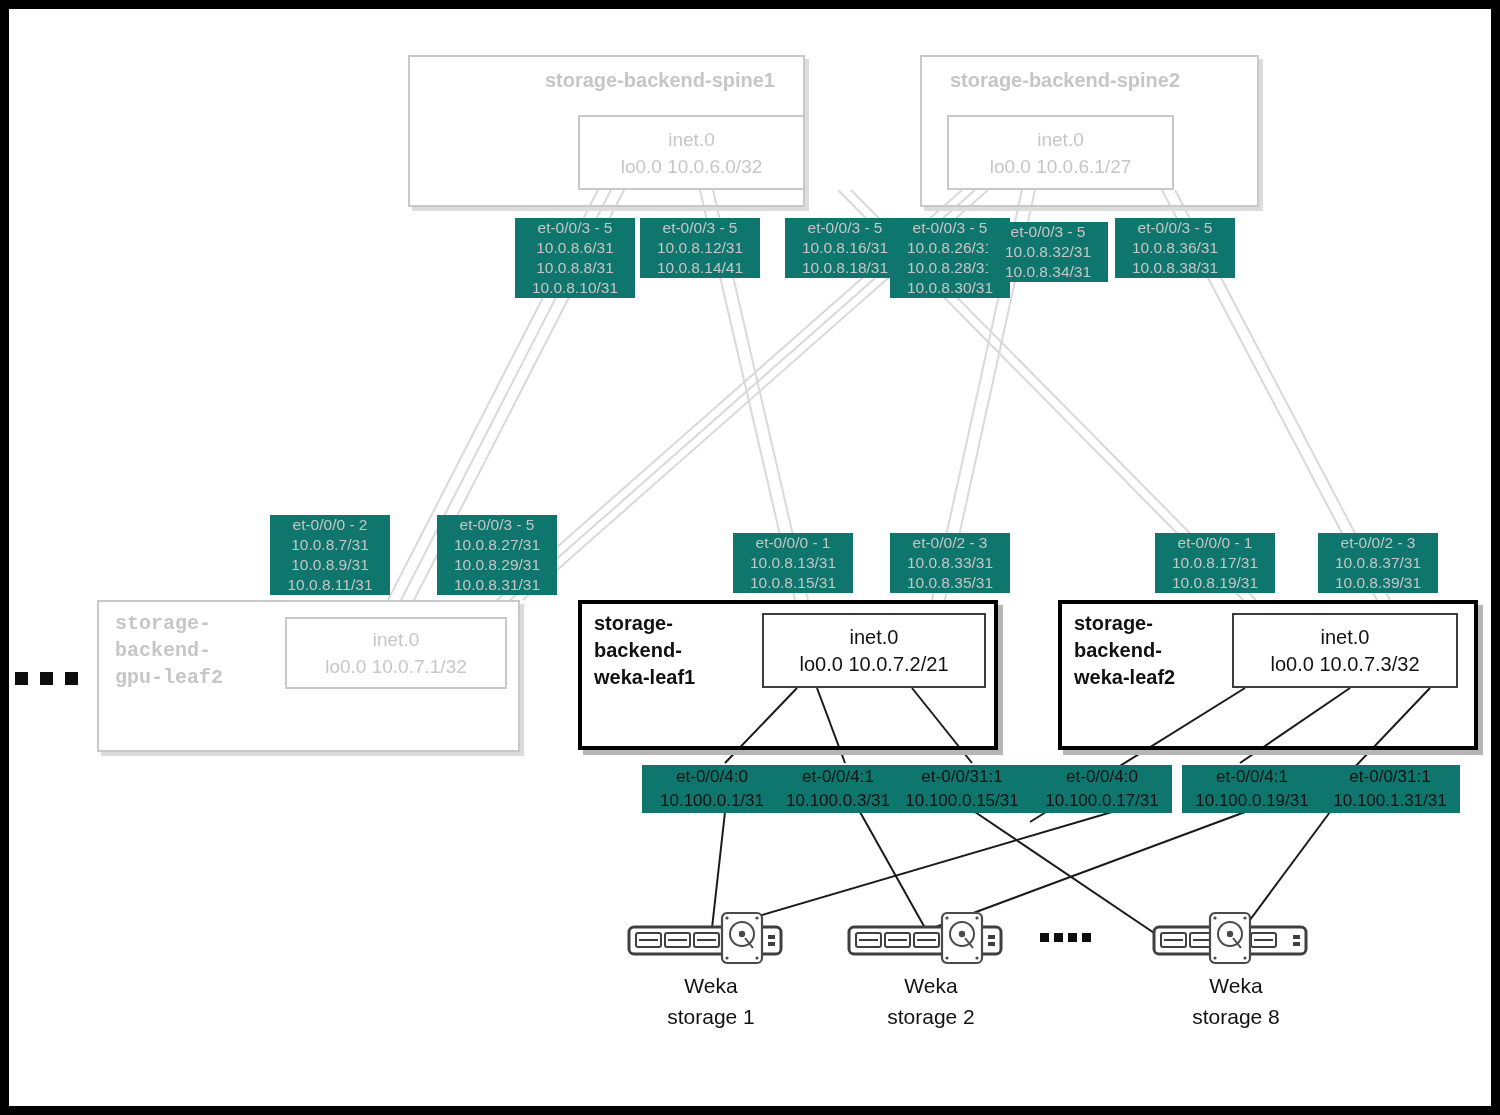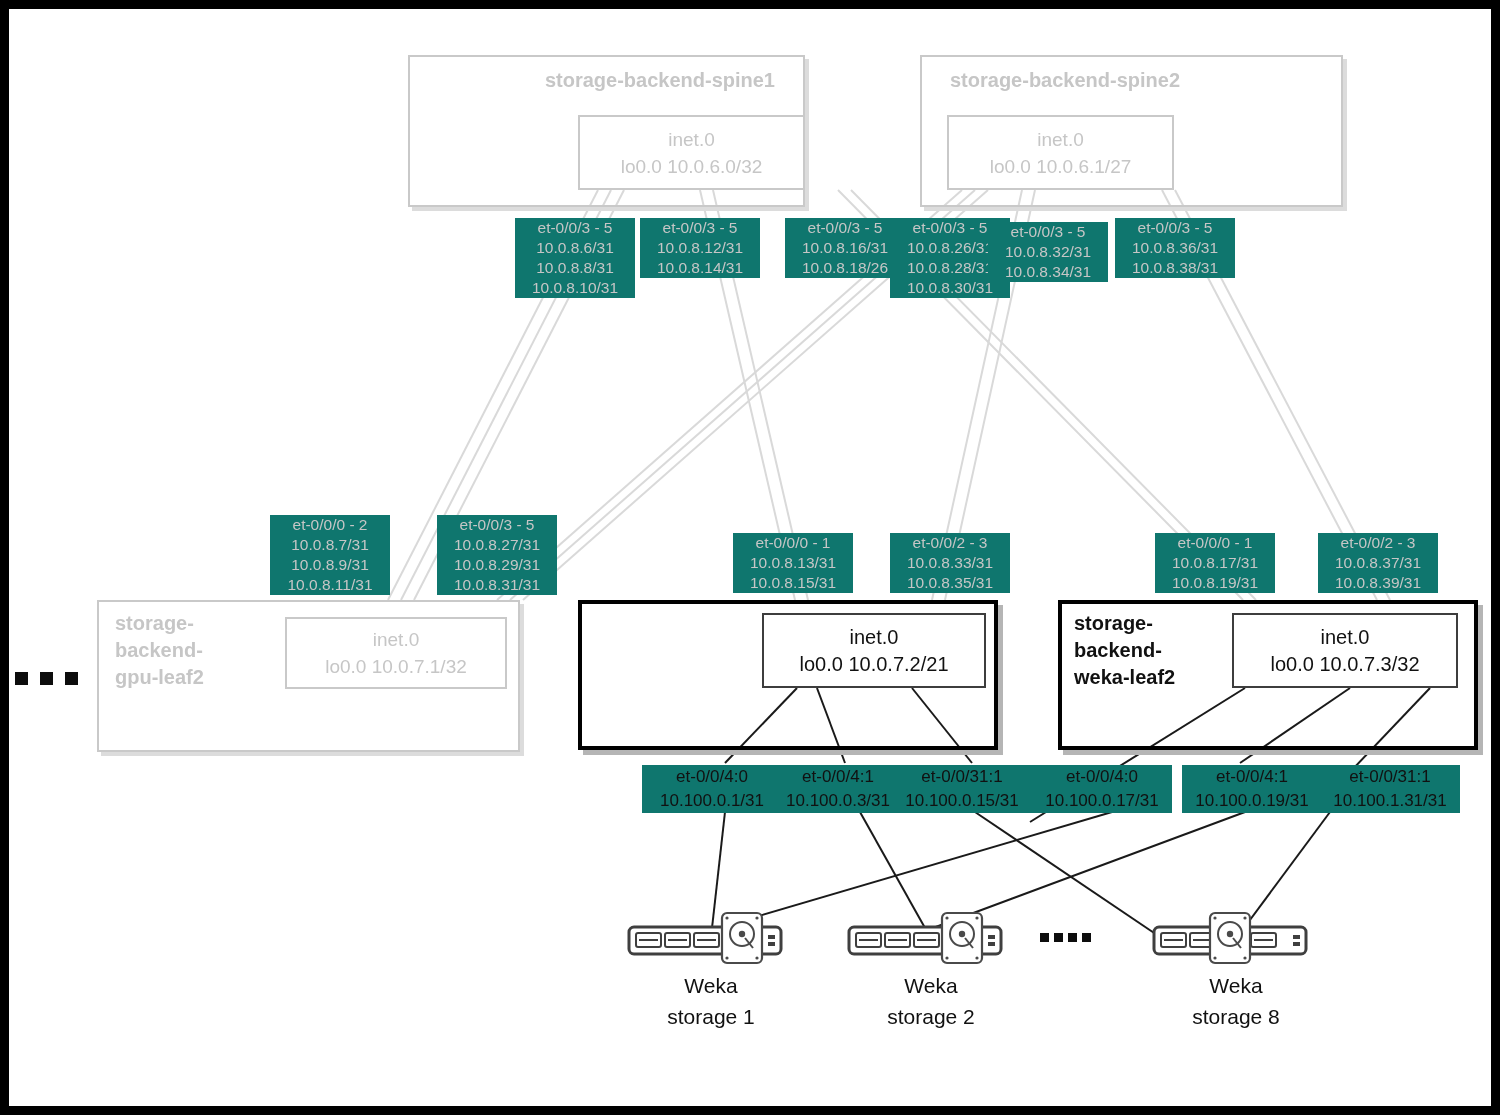--- a/index.html
+++ b/index.html
@@ -84,37 +84,38 @@
   </svg>
 
   <div class="node" style="left:408px;top:55px;width:397px;height:152px;">
     <div class="node-title" style="top:10px;right:28px;">storage-backend-spine1</div>
     <div class="inner" style="left:168px;top:58px;width:227px;height:75px;">
       <div>inet.0</div>
       <div>lo0.0 10.0.6.0/32</div>
     </div>
   </div>
 
-  <div class="node" style="left:920px;top:55px;width:423px;height:152px;">
+  <div class="node" style="left:920px;top:55px;width:339px;height:152px;">
     <div class="node-title" style="top:10px;left:28px;">storage-backend-spine2</div>
     <div class="inner" style="left:25px;top:58px;width:227px;height:75px;">
       <div>inet.0</div>
       <div>lo0.0 10.0.6.1/27</div>
     </div>
   </div>
 
   <div class="node" style="left:97px;top:600px;width:423px;height:152px;">
-    <div class="node-title" style="top:8px;left:16px;width:118px;">storage-backend-gpu-leaf2</div>
+    <div class="node-title" style="top:8px;left:16px;width:118px;font-family:Liberation Mono, monospace;">storage-backend-gpu-leaf2</div>
     <div class="inner" style="left:186px;top:15px;width:222px;height:72px;">
       <div>inet.0</div>
       <div>lo0.0 10.0.7.1/32</div>
     </div>
   </div>
 
   <div class="node active" style="left:578px;top:600px;width:420px;height:150px;">
+    <div class="node-title" style="top:6px;left:12px;width:132px;">storage-backend-weka-leaf1</div>
     <div class="inner" style="left:180px;top:9px;width:224px;height:75px;">
       <div>inet.0</div>
       <div>lo0.0 10.0.7.2/21</div>
     </div>
   </div>
 
   <div class="node active" style="left:1058px;top:600px;width:420px;height:150px;padding-left:38px;">
     <div class="node-title" style="top:6px;left:12px;width:132px;">storage-backend-weka-leaf2</div>
     <div class="inner" style="left:170px;top:9px;width:226px;height:75px;">
       <div>inet.0</div>
@@ -124,26 +125,26 @@
 
   <div class="plabel" style="left:515px;top:218px;">
       <div>et-0/0/3 - 5</div>
       <div>10.0.8.6/31</div>
       <div>10.0.8.8/31</div>
       <div>10.0.8.10/31</div>
     </div>
   <div class="plabel" style="left:640px;top:218px;">
       <div>et-0/0/3 - 5</div>
       <div>10.0.8.12/31</div>
-      <div>10.0.8.14/31</div>
+      <div>10.0.8.14/41</div>
     </div>
   <div class="plabel" style="left:785px;top:218px;">
       <div>et-0/0/3 - 5</div>
       <div>10.0.8.16/31</div>
-      <div>10.0.8.18/26</div>
+      <div>10.0.8.18/31</div>
     </div>
   <div class="plabel" style="left:890px;top:218px;">
       <div>et-0/0/3 - 5</div>
       <div>10.0.8.26/31</div>
       <div>10.0.8.28/31</div>
       <div>10.0.8.30/31</div>
     </div>
   <div class="plabel" style="left:988px;top:222px;">
       <div>et-0/0/3 - 5</div>
       <div>10.0.8.32/31</div>

